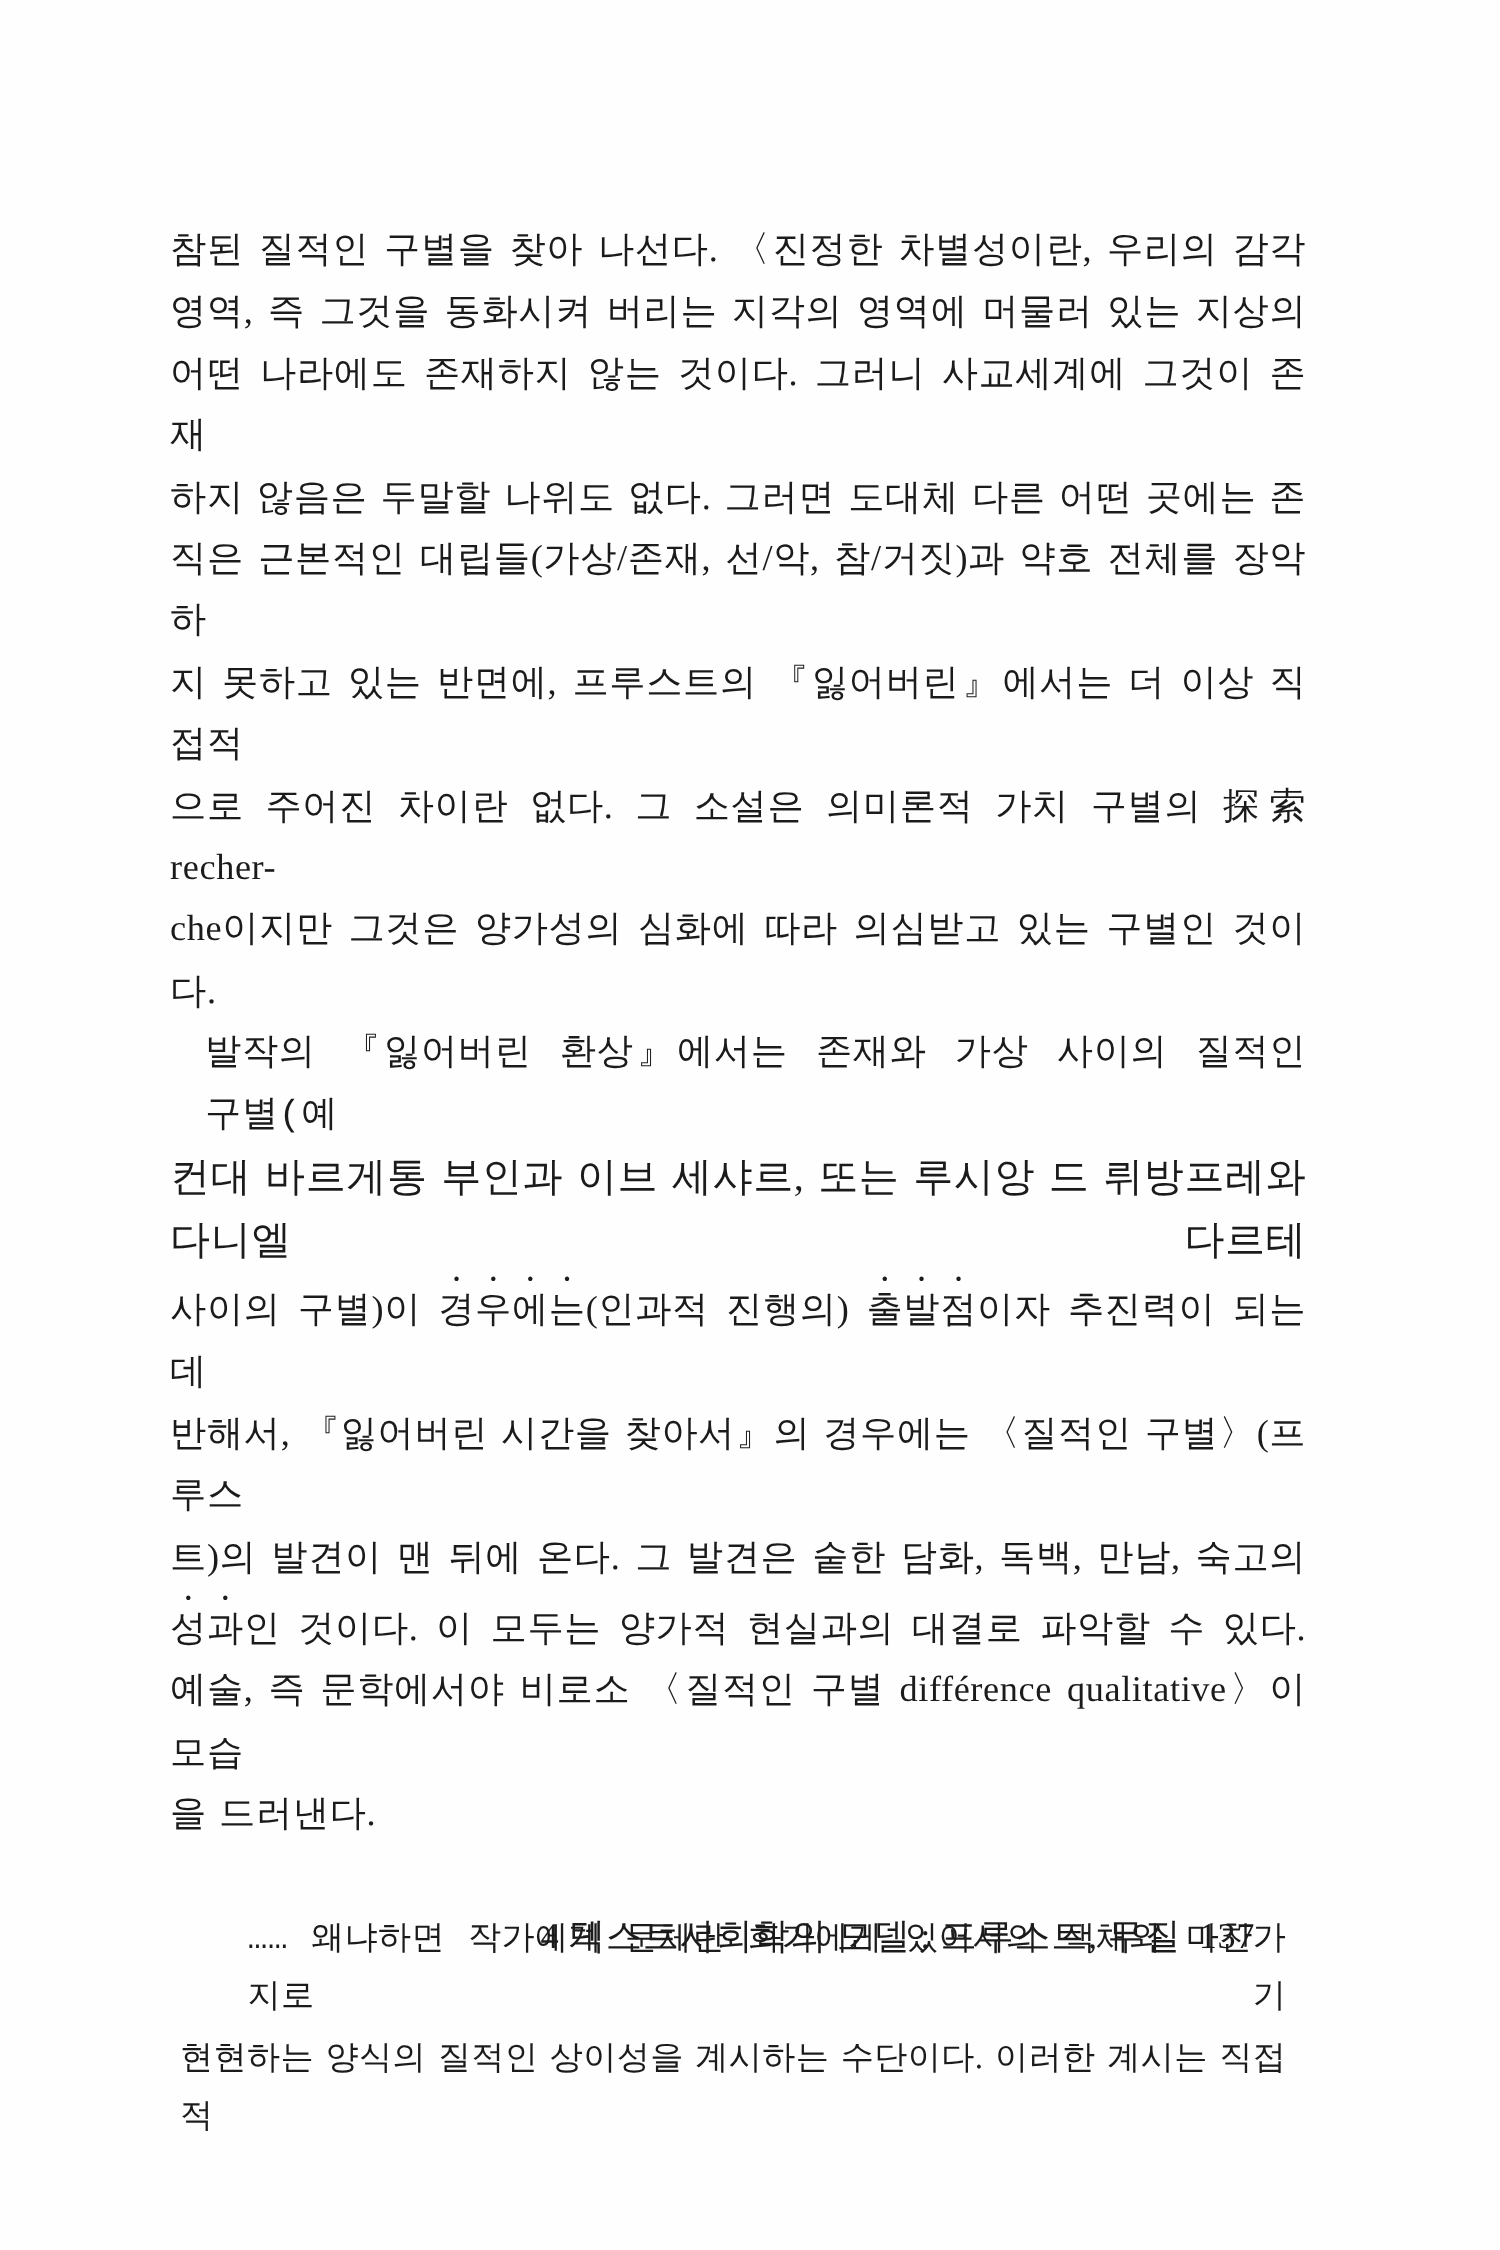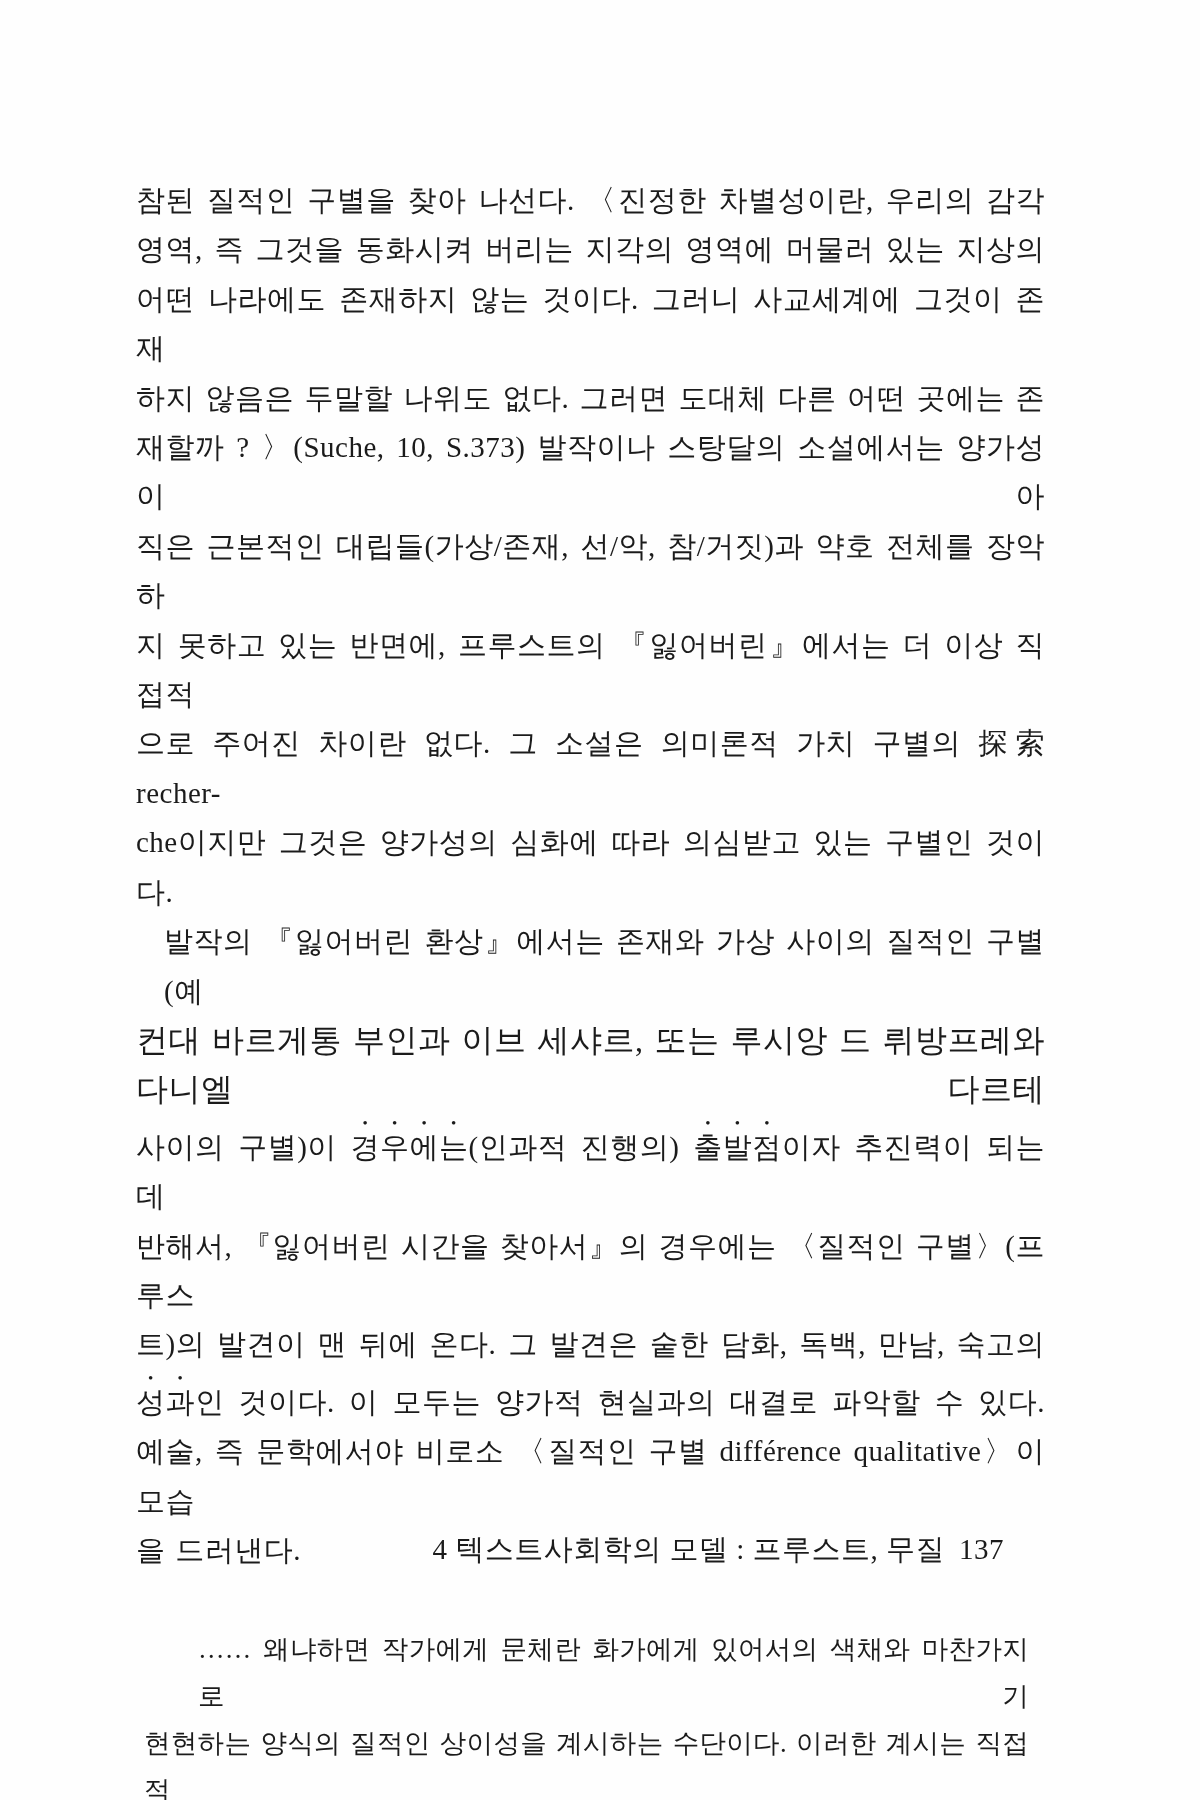--- a/index.html
+++ b/index.html
@@ -37,21 +37,21 @@
     margin-top: 51px;
     letter-spacing: 0.3px;
   }
   .line {
     text-align: justify;
     text-align-last: justify;
     word-spacing: 2px;
     white-space: normal;
   }
   .line.ragged { text-align-last: left; }
-  .line.indented { padding-left: 28px; }
+  .line.indented { padding-left: 28px; font-family: Liberation Mono, monospace; }
   .block.quote .line.indented { padding-left: 54px; }
   .line.small { font-size: 32px; }
   .em-dot {
     -webkit-text-emphasis: filled dot;
     -webkit-text-emphasis-position: over right;
     text-emphasis: filled dot;
     text-emphasis-position: over right;
   }
   .page-footer {
     position: absolute;
@@ -67,21 +67,20 @@
 </head>
 <body>
 
 <div class="page">
   <div class="text-col" id="text-col">
       <div class="block main">
         <div class="line">참된 질적인 구별을 찾아 나선다. 〈진정한 차별성이란, 우리의 감각</div>
         <div class="line">영역, 즉 그것을 동화시켜 버리는 지각의 영역에 머물러 있는 지상의</div>
         <div class="line">어떤 나라에도 존재하지 않는 것이다. 그러니 사교세계에 그것이 존재</div>
         <div class="line">하지 않음은 두말할 나위도 없다. 그러면 도대체 다른 어떤 곳에는 존</div>
-        <div class="line">재할까 ? 〉(Suche, 10, S.373) 발작이나 스탕달의 소설에서는 양가성이 아</div>
         <div class="line">직은 근본적인 대립들(가상/존재, 선/악, 참/거짓)과 약호 전체를 장악하</div>
         <div class="line">지 못하고 있는 반면에, 프루스트의 『잃어버린』에서는 더 이상 직접적</div>
         <div class="line">으로 주어진 차이란 없다. 그 소설은 의미론적 가치 구별의 探索 recher-</div>
         <div class="line">che이지만 그것은 양가성의 심화에 따라 의심받고 있는 구별인 것이다.</div>
       </div>
       <div class="block main">
         <div class="line indented">발작의 『잃어버린 환상』에서는 존재와 가상 사이의 질적인 구별(예</div>
         <div class="line small">컨대 바르게통 부인과 이브 세샤르, 또는 루시앙 드 뤼방프레와 다니엘 다르테</div>
         <div class="line"><span>사이의 구별)이 </span><span class="em-dot">경우에는</span><span>(인과적 진행의) </span><span class="em-dot">출발점</span><span>이자 추진력이 되는 데</span></div>
         <div class="line">반해서, 『잃어버린 시간을 찾아서』의 경우에는 〈질적인 구별〉(프루스</div>

